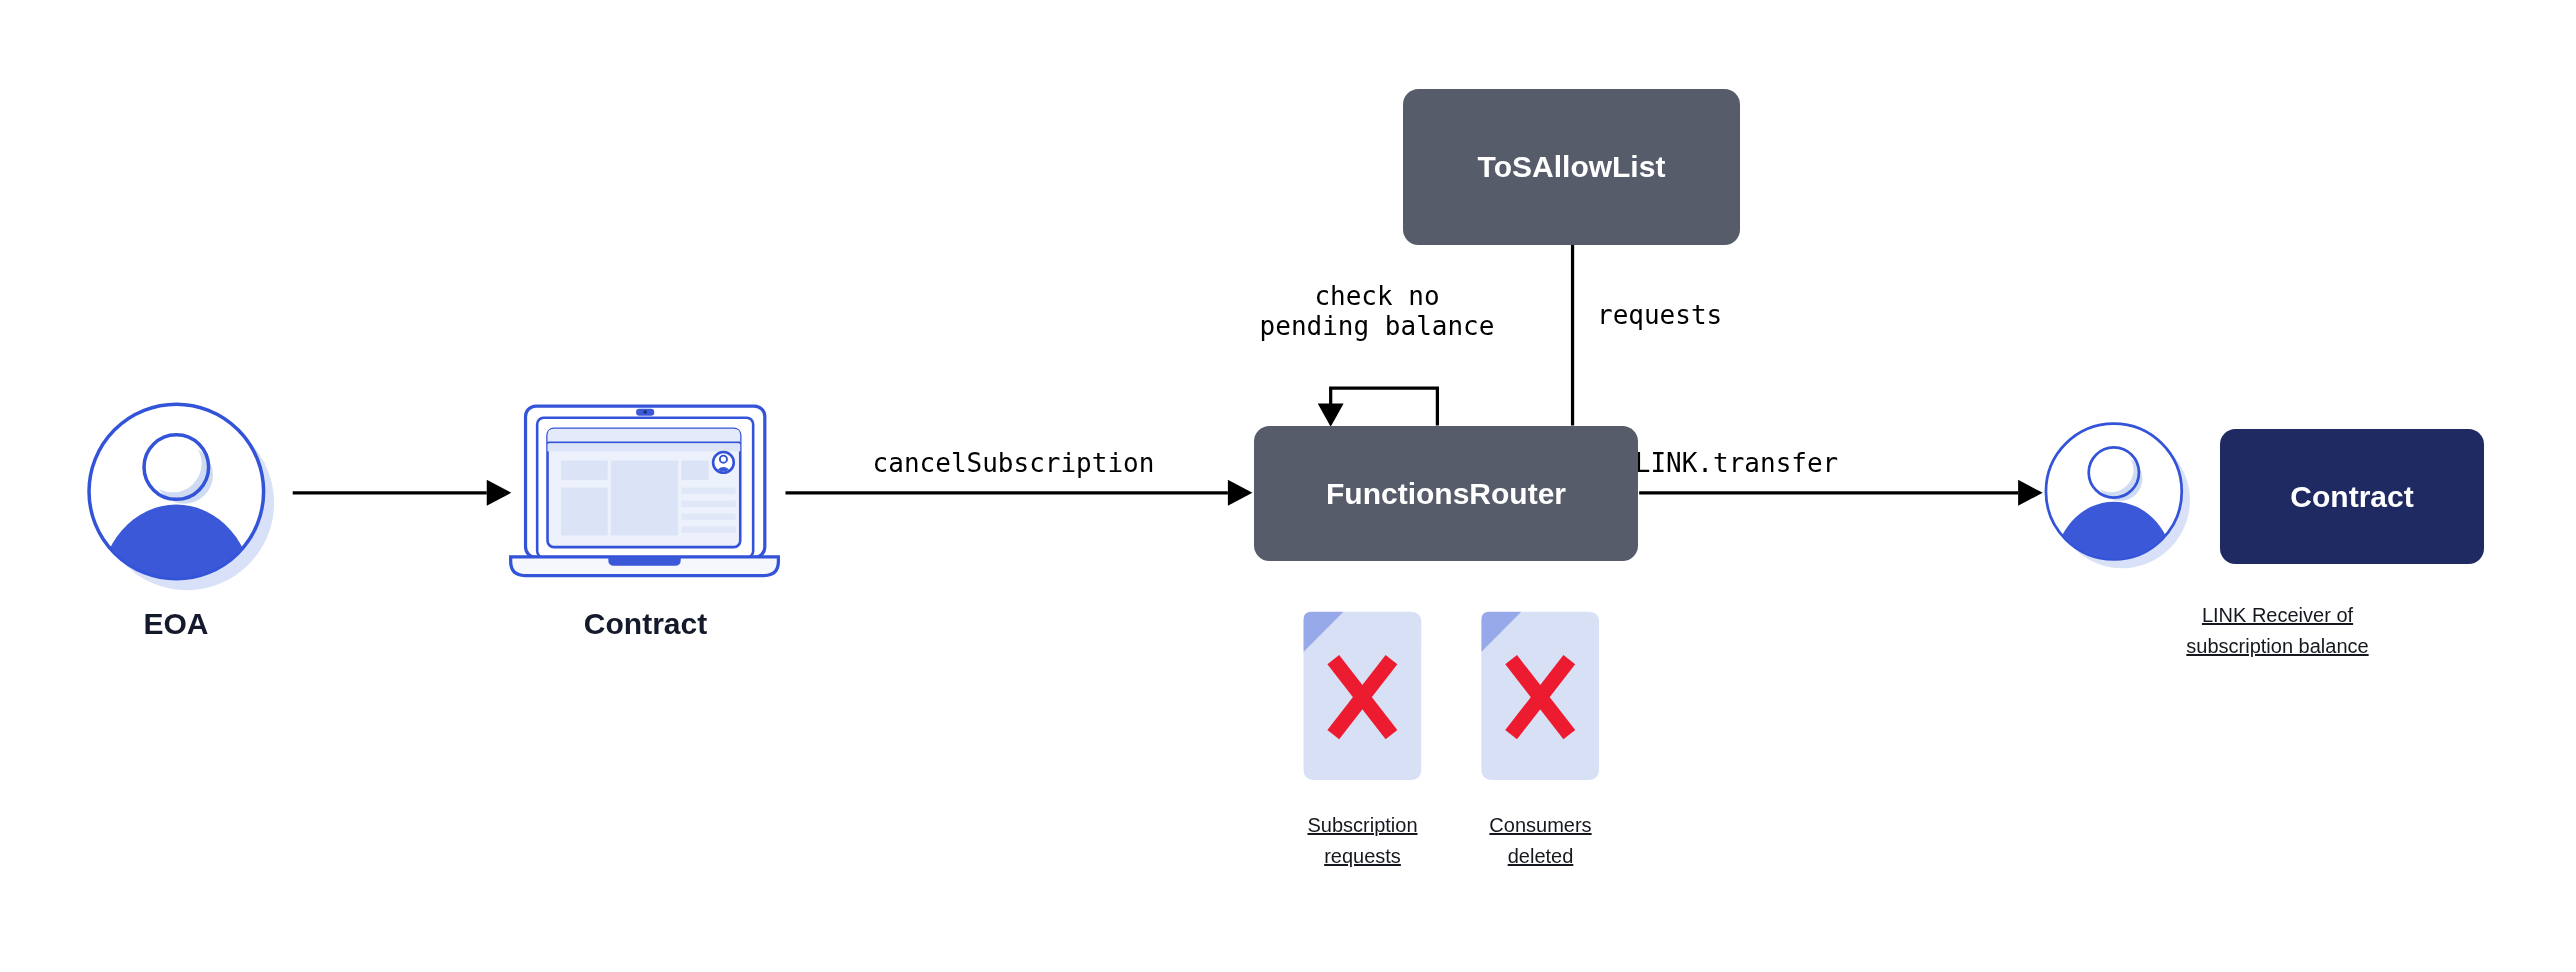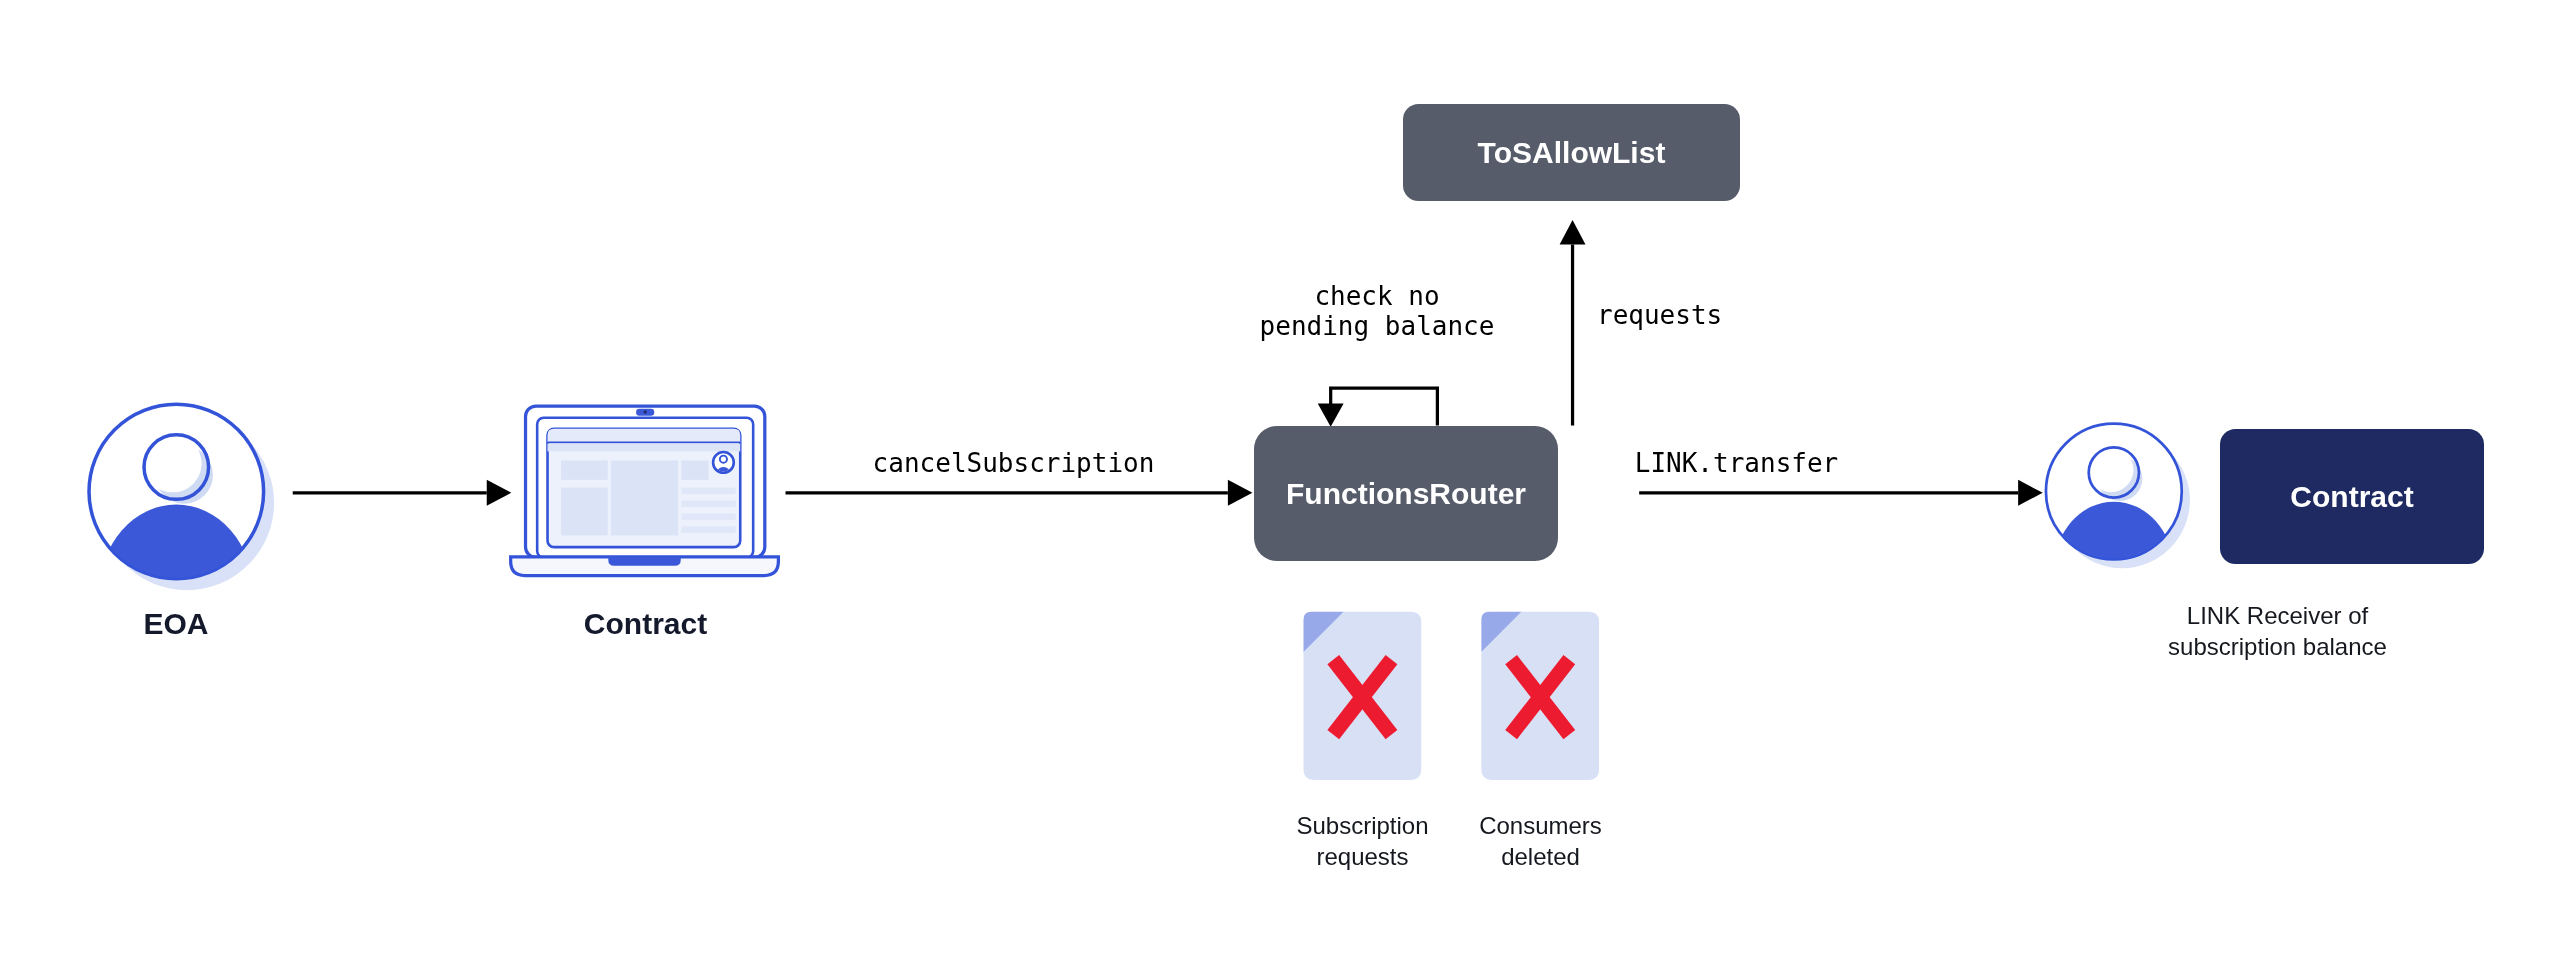--- a/index.html
+++ b/index.html
@@ -44,22 +44,22 @@
     font-weight:700;font-size:30px;color:#ffffff;white-space:nowrap;
   }
   .node-box.navy{background:var(--box-navy);}
   .mono-label{
     font-family:"DejaVu Sans Mono",monospace;
     font-size:26px;line-height:30px;color:var(--edge-black);
     text-align:center;white-space:pre-line;
   }
   .mono-label.left{text-align:left;}
   .caption{
-    font-size:24px;line-height:31px;font-weight:400;
-    color:var(--caption-dark);text-align:center;white-space:pre-line;
+    font-size:20px;line-height:31px;font-weight:400;
+    color:var(--caption-dark);text-align:center;white-space:pre-line;text-decoration:underline;
   }
 </style>
 </head>
 <body>
 
 <div id="canvas">
 
   <svg id="diagram-svg" width="2576" height="972" viewBox="0 0 3982 1503">
     <defs>
       <clipPath id="avatar-clip">
@@ -168,25 +168,25 @@
 
   <div class="abs mono-label" style="left:787px;top:448px;width:453px;">cancelSubscription</div>
 
   <div class="abs mono-label" style="left:1183px;top:281px;width:388px;">check no
 pending balance</div>
 
   <div class="abs mono-label left" style="left:1597px;top:300px;width:272px;">requests</div>
 
   <div class="abs mono-label" style="left:1510px;top:448px;width:453px;">LINK.transfer</div>
 
-  <div class="abs node-box" style="left:1254px;top:426px;width:304px;height:135px;border-radius:23px;">
+  <div class="abs node-box" style="left:1254px;top:426px;width:384px;height:135px;">
     <span class="node-label">FunctionsRouter</span>
   </div>
 
-  <div class="abs node-box" style="left:1403px;top:104px;width:337px;height:97px;">
+  <div class="abs node-box" style="left:1403px;top:89px;width:337px;height:156px;">
     <span class="node-label">ToSAllowList</span>
   </div>
 
   <div class="abs node-box navy" style="left:2220px;top:429px;width:264px;height:135px;">
     <span class="node-label">Contract</span>
   </div>
 
   <div class="abs caption" style="left:2051px;top:600px;width:453px;">LINK Receiver of
 subscription balance</div>
 

